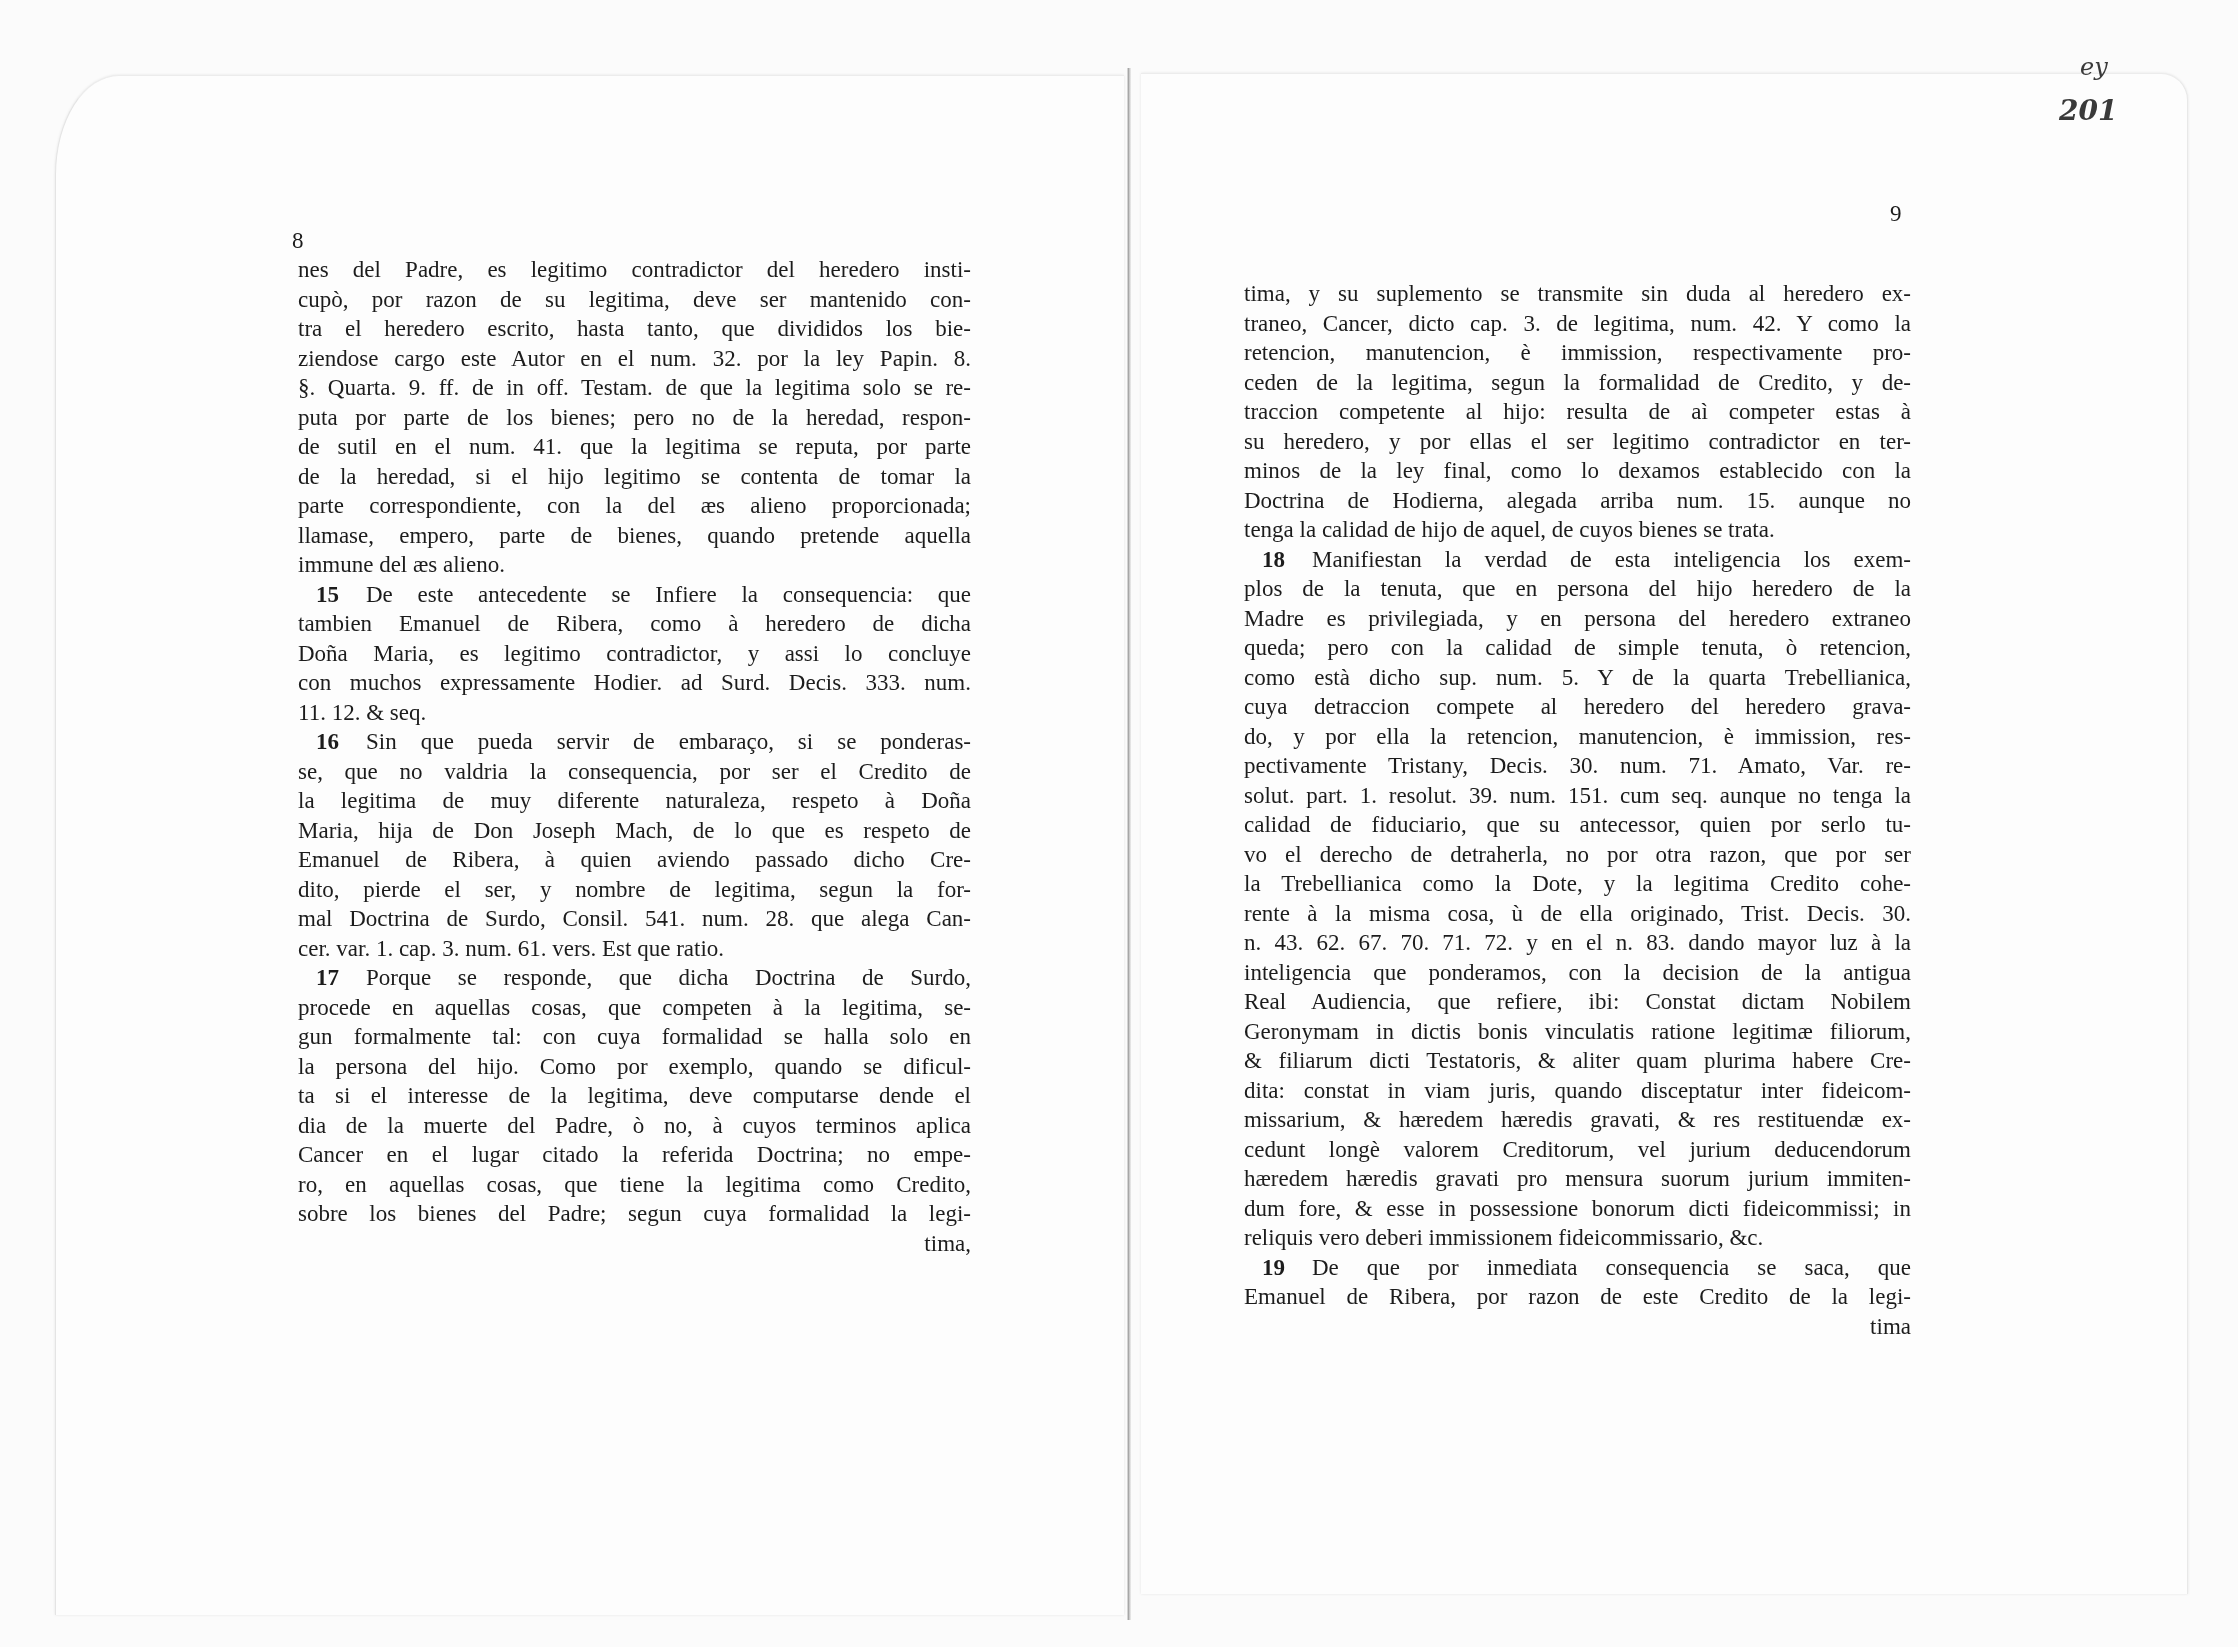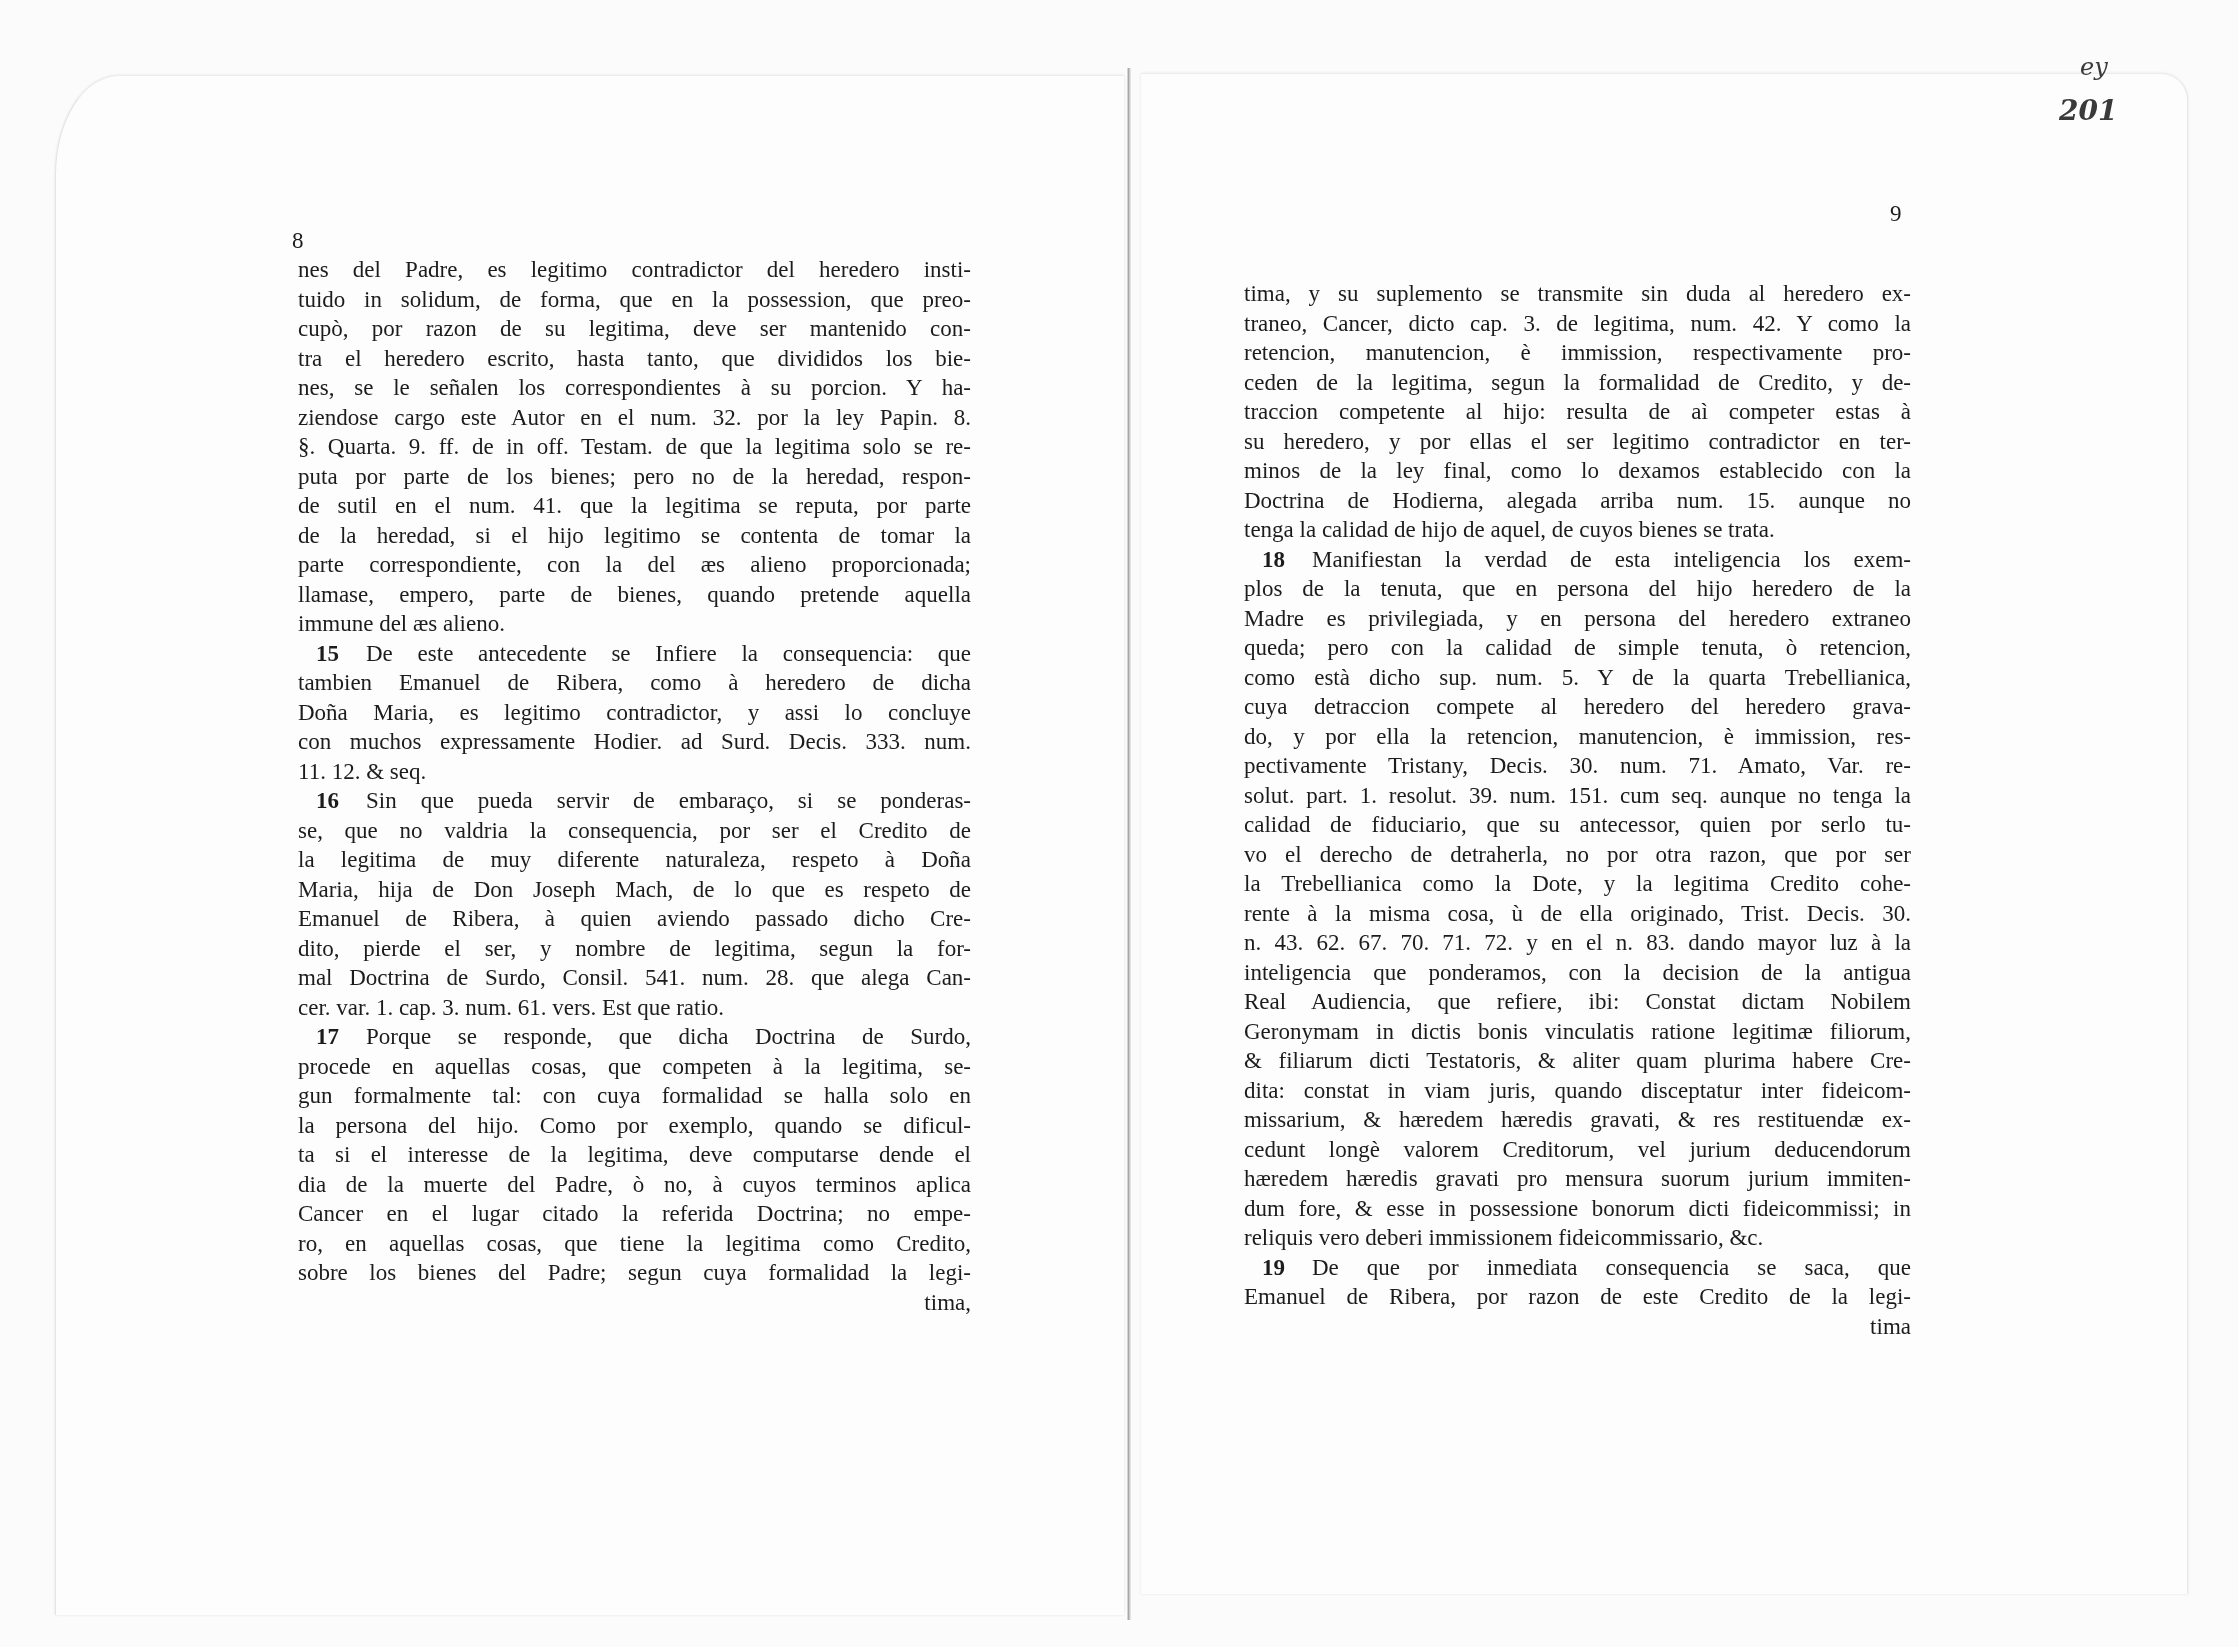--- a/index.html
+++ b/index.html
@@ -60,24 +60,22 @@
 <div class="page" id="page-left"></div>
 <div class="page" id="page-right"></div>
 
 <div class="handnote" style="left:2080px; top:53px; font-size:24px;">ey</div>
 <div class="handnote" style="left:2059px; top:94px; font-size:28px;font-weight:bold;">201</div>
 
 <div class="page-number" style="left:292px; top:228px;">8</div>
 
 <div class="text-block" id="left-text" style="left:298px; top:255px; width:673px;">
     <span class="line">nes del Padre, es legitimo contradictor del heredero insti-</span>
-    <span class="line">tuido in solidum, de forma, que en la possession, que preo-</span>
     <span class="line">cupò, por razon de su legitima, deve ser mantenido con-</span>
     <span class="line">tra el heredero escrito, hasta tanto, que divididos los bie-</span>
-    <span class="line">nes, se le señalen los correspondientes à su porcion. Y ha-</span>
     <span class="line">ziendose cargo este Autor en el num. 32. por la ley Papin. 8.</span>
     <span class="line">§. Quarta. 9. ff. de in off. Testam. de que la legitima solo se re-</span>
     <span class="line">puta por parte de los bienes; pero no de la heredad, respon-</span>
     <span class="line">de sutil en el num. 41. que la legitima se reputa, por parte</span>
     <span class="line">de la heredad, si el hijo legitimo se contenta de tomar la</span>
     <span class="line">parte correspondiente, con la del æs alieno proporcionada;</span>
     <span class="line">llamase, empero, parte de bienes, quando pretende aquella</span>
     <span class="line last">immune del æs alieno.</span>
     <span class="line para-start"><span class="pnum" style="padding-left: 18px;">15</span>De este antecedente se Infiere la consequencia: que</span>
     <span class="line">tambien Emanuel de Ribera, como à heredero de dicha</span>

